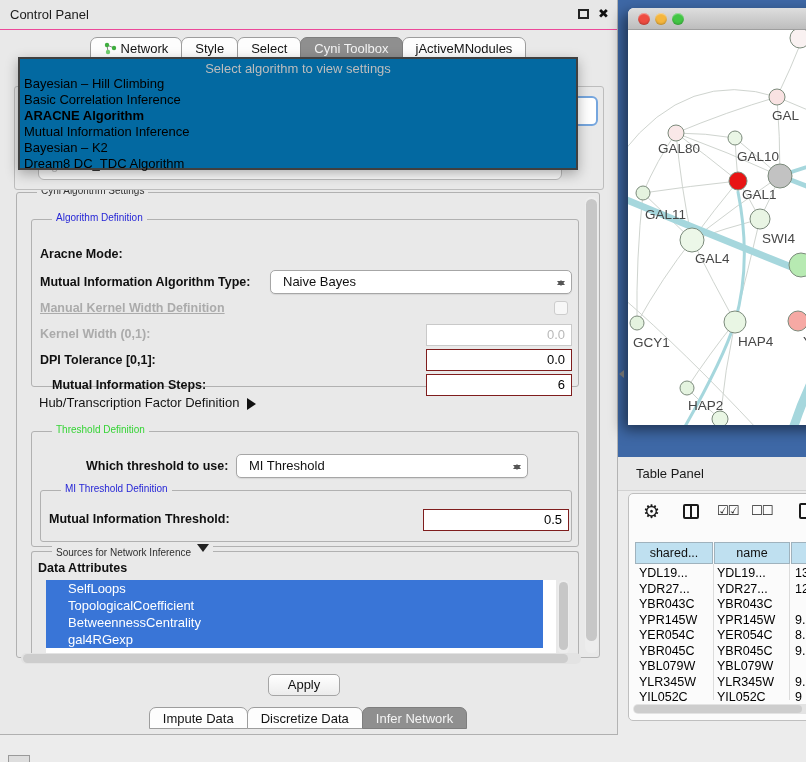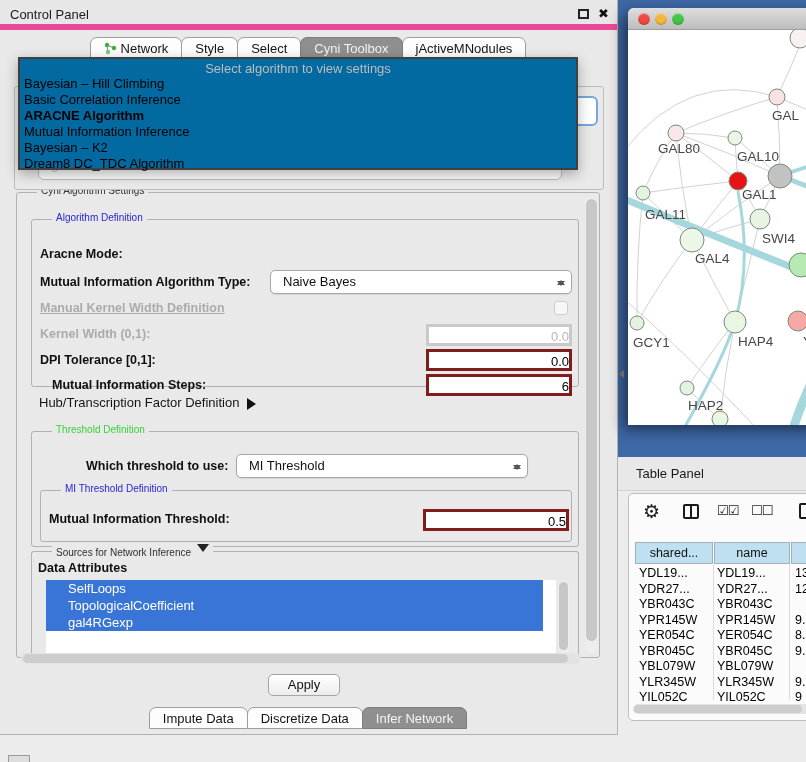--- a/index.html
+++ b/index.html
@@ -1,21 +1,21 @@
 <!DOCTYPE html>
 <html><head>
 <meta charset="utf-8">
 <style>
   * { margin:0; padding:0; box-sizing:border-box; }
   html,body { width:806px; height:762px; overflow:hidden; }
   body { position:relative; font-family:"Liberation Sans","DejaVu Sans",sans-serif; background:#ececec; font-size:13px; color:#111; }
 
   
   .cp { position:absolute; left:0; top:0; width:618px; height:735px; background:#e9e9e9; border-right:1px solid #b3b3b3; border-bottom:1px solid #b0b0b0; }
-  .cp-header { position:absolute; left:0; top:0; width:100%; height:30px; background:#e7e7e7; border-bottom:6px solid #ec4899; }
+  .cp-header { position:absolute; left:0; top:0; width:100%; height:30px; background:#e7e7e7; border-bottom:1px solid #ec4899; }
   .cp-title { position:absolute; left:10px; top:0; line-height:30px; font-size:13px; color:#1c1c1c; }
   .cp-float { position:absolute; right:28px; top:9px; width:11px; height:10px; border:2px solid #222; background:transparent; }
   .cp-close { position:absolute; right:8px; top:6px; font-size:13px; font-weight:bold; color:#111; }
 
   
   .tabrow { position:absolute; left:0; right:0; display:flex; justify-content:center; align-items:flex-end; }
   .tabrow.top { top:36px; height:23px; }
   .tabrow.bottom { top:706px; height:23px; }
   .tab { position:relative; height:22px; line-height:21px; padding:0 13px; background:#fdfdfd; border:1px solid #9d9d9d; border-radius:7px 7px 0 0; margin-left:-1px; font-size:13px; color:#141414; white-space:nowrap; display:flex; align-items:center; gap:4px; }
   .tab.selected { background:#8f8f8f; color:#f4f4f4; border-color:#7e7e7e; z-index:1; }
@@ -41,21 +41,21 @@
 
   .flabel { position:absolute; font-size:12.5px; font-weight:bold; color:#101010; line-height:24px; white-space:nowrap; }
   .flabel.disabled { color:#ababab; }
   .plain { font-weight:normal; color:#141414; font-size:13px; }
 
   .combo { position:absolute; height:24px; background:#fff; border:1px solid #a6a6a6; border-radius:5px; line-height:22px; padding-left:12px; font-size:13px; color:#111; box-shadow:0 1px 1px rgba(0,0,0,.08); }
   .combo .spin { position:absolute; right:6px; top:4px; width:9px; height:15px; }
   .combo .spin:before { content:""; position:absolute; left:1px; top:1px; border:4px solid transparent; border-bottom:5px solid #555; }
   .combo .spin:after  { content:""; position:absolute; left:1px; bottom:0px; border:4px solid transparent; border-top:5px solid #555; }
 
-  .tfield { position:absolute; height:22px; background:#fff; border:3px solid #7f1d1d; font-size:13px; line-height:20px; text-align:right; color:#000; }
+  .tfield { position:absolute; height:22px; background:#fff; border:1px solid #7f1d1d; font-size:13px; line-height:20px; text-align:right; padding-right:6px; color:#000; }
   .tfield.disabled { border-color:#c9c9c9; color:#b9b9b9; }
 
   .checkbox { position:absolute; width:14px; height:14px; border:1px solid #cdcdcd; border-radius:3px; background:#f7f7f7; }
 
   .arrow-right { display:inline-block; width:0; height:0; border:6px solid transparent; border-left:9px solid #111; margin-left:8px; vertical-align:middle; }
   .tri-down { display:inline-block; width:0; height:0; border:6px solid transparent; border-top:8px solid #222; margin-left:6px; vertical-align:-2px; }
 
   .attr-list { position:absolute; background:#fff; overflow:hidden; }
   .attr-item { height:17px; line-height:17px; padding-left:22px; font-size:13px; color:#fff; background:#3975d7; width:calc(100% - 13px); }
   .vsb { position:absolute; background:#ededed; border-radius:6px; }
@@ -189,20 +189,21 @@
         <div class="tfield" style="left:382px; top:18px; width:146px;">0.5</div>
       </div>
     </div>
 
     <div class="group" style="left:14px; top:358px; width:548px; height:108px; border-bottom:none;">
       <span class="group-label lbl-dark"><span>Sources for Network Inference</span><span class="tri-down"></span></span>
       <span class="flabel" style="left:6px; top:4px;">Data Attributes</span>
       <div class="attr-list" style="left:14px; top:28px; width:510px; height:74px;" id="attr-list">
           <div class="attr-item">SelfLoops</div>
           <div class="attr-item">TopologicalCoefficient</div>
+          <div class="attr-item">BetweennessCentrality</div>
           <div class="attr-item">gal4RGexp</div>
         </div>
       <div class="vsb" style="left:526px; top:28px; width:11px; height:74px;">
           <div class="thumb" style="top:2px; height:68px;"></div>
         </div>
     </div>
 
     <div class="vsb" style="left:568px; top:4px; width:13px; height:456px;">
         <div class="thumb" style="top:2px; height:442px;"></div>
       </div>

